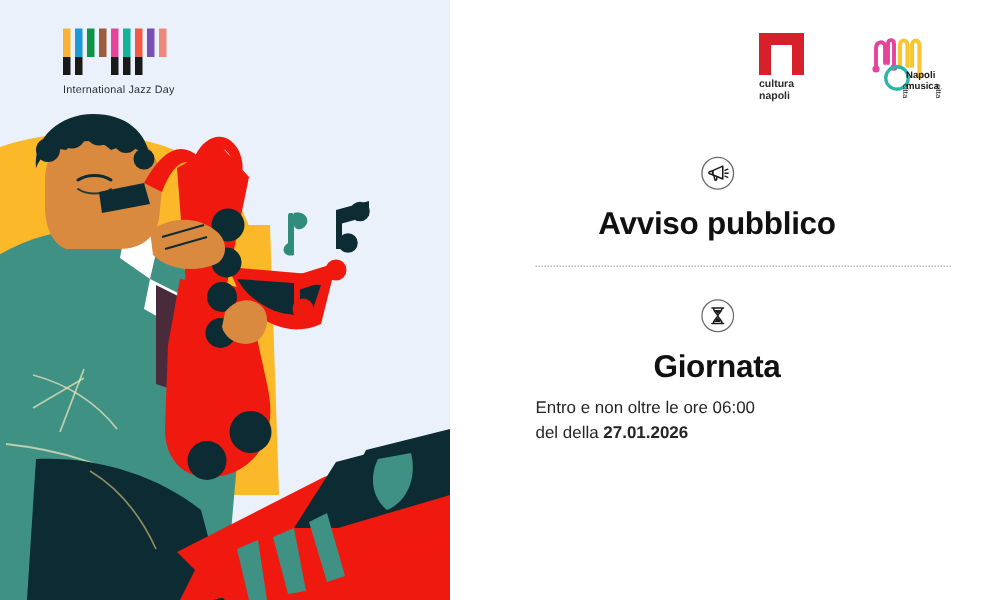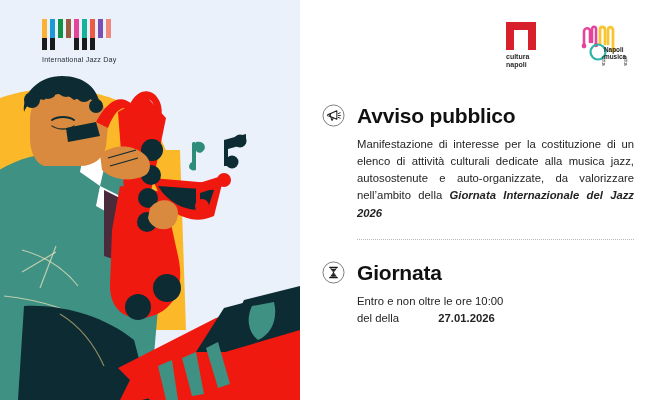--- a/index.html
+++ b/index.html
@@ -97,20 +97,21 @@
     top: 104px;
     width: 312px;
   }
   .section {
     position: relative;
   }
   .section-head {
     display: flex;
     align-items: center;
     gap: 12px;
+    flex-direction: column;
   }
   .sec-icon {
     flex: 0 0 auto;
     width: 23px;
     height: 23px;
   }
   .sec-title {
     font-size: 21px;
     font-weight: bold;
     color: #111111;
@@ -129,21 +130,20 @@
   }
   .sec-body.left {
     text-align: left;
   }
   .em-bold-italic {
     font-weight: bold;
     font-style: italic;
   }
   .strong {
     font-weight: bold;
-    margin-left: 36px;
   }
   .divider {
     margin: 17px 0 0 35px;
     width: 277px;
     height: 1px;
     border-top: 1px dotted #b9b9b9;
   }
   .spacer-after-divider {
     height: 20px;
   }
@@ -297,41 +297,38 @@
         <div class="section-head">
           <svg class="sec-icon" viewBox="0 0 24 24" xmlns="http://www.w3.org/2000/svg">
             <circle cx="12" cy="12" r="11" fill="none" stroke="#6a6a6a" stroke-width="0.9"></circle>
             <path d="M8.5,10.2 L15.5,7 L15.5,16 L8.5,13 Z" fill="none" stroke="#1a1a1a" stroke-width="1.05" stroke-linejoin="round"></path>
             <path d="M8.5,10.2 L6.4,10.9 C5.6,11.2 5.6,12.1 6.4,12.4 L8.5,13 Z" fill="none" stroke="#1a1a1a" stroke-width="1.05" stroke-linejoin="round"></path>
             <path d="M9.2,13.3 L10,16.4 C10.1,17 10.9,17.1 11.1,16.5 L11.6,14.2" fill="none" stroke="#1a1a1a" stroke-width="1.05" stroke-linejoin="round"></path>
             <path d="M17,10 L19,9.2 M17,12 L19.2,12 M17,14 L19,14.8" stroke="#1a1a1a" stroke-width="0.95" stroke-linecap="round"></path>
           </svg>
           <div class="sec-title">Avviso pubblico</div>
         </div>
-        <div class="sec-body">
-          <span>Manifestazione di interesse per la costituzione di un elenco di attività culturali dedicate alla musica jazz, autosostenute e auto-organizzate, da valorizzare nell’ambito della </span><span class="em-bold-italic">Giornata Internazionale del Jazz 2026</span>
-        </div>
       </div>
 
       <div class="divider"></div>
       <div class="spacer-after-divider"></div>
 
       <div class="section">
         <div class="section-head">
           <svg class="sec-icon" viewBox="0 0 24 24" xmlns="http://www.w3.org/2000/svg">
             <circle cx="12" cy="12" r="11" fill="none" stroke="#6a6a6a" stroke-width="0.9"></circle>
             <path d="M8,6.6 L16,6.6 M8,17.4 L16,17.4" stroke="#1a1a1a" stroke-width="1.15" stroke-linecap="round"></path>
             <path d="M9,6.6 C9,9.3 12,10.6 12,12 C12,13.4 9,14.7 9,17.4" fill="none" stroke="#1a1a1a" stroke-width="1.05"></path>
             <path d="M15,6.6 C15,9.3 12,10.6 12,12 C12,13.4 15,14.7 15,17.4" fill="none" stroke="#1a1a1a" stroke-width="1.05"></path>
             <path d="M9.6,8 L14.4,8 L12,10.8 Z" fill="#1a1a1a"></path>
             <path d="M10,16.4 C10.4,14.6 11.2,13.6 12,13.6 C12.8,13.6 13.6,14.6 14,16.4 Z" fill="#1a1a1a"></path>
           </svg>
           <div class="sec-title">Giornata</div>
         </div>
         <div class="sec-body left">
-          <span>Entro e non oltre le ore 10:00</span><br>
+          <span>Entro e non oltre le ore 06:00</span><br>
           <span>del della </span><span class="strong">27.01.2026</span>
         </div>
       </div>
 
     </div>
   </div>
 </div>
 
 </body></html>

